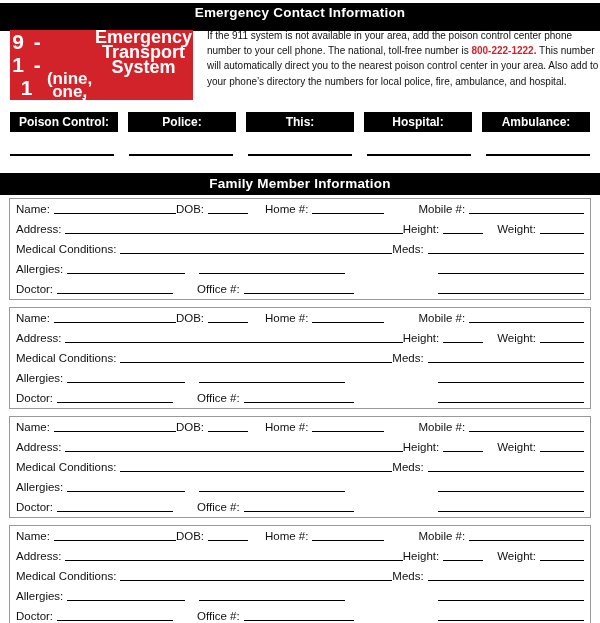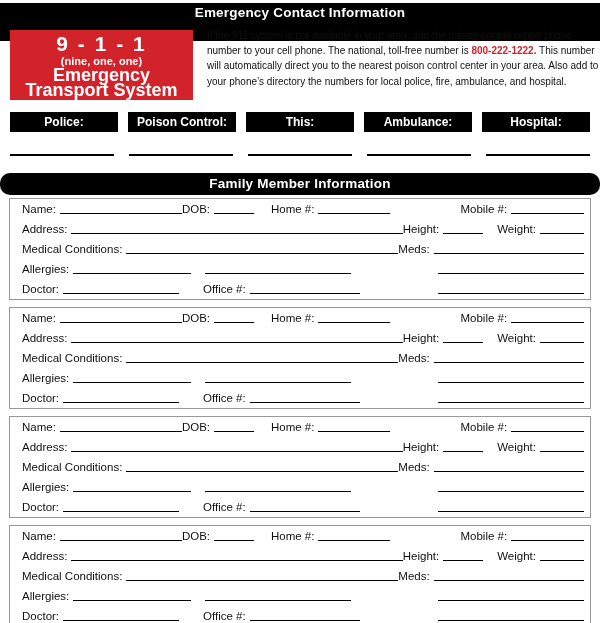--- a/index.html
+++ b/index.html
@@ -3,84 +3,84 @@
 <meta charset="utf-8">
 <style>
   * { margin:0; padding:0; box-sizing:border-box; }
   html,body { width:600px; height:623px; background:#fff; overflow:hidden;
               font-family:"Liberation Sans", sans-serif; color:#111; }
   .page { position:relative; width:600px; height:623px; background:#fff; }
 
   
   .bar { position:absolute; left:0; right:0; background:#000; color:#fff;
          font-weight:bold; text-align:center; letter-spacing:.2px; }
-  .bar.top    { top:3px;   height:38px; line-height:20px; font-size:13.5px; }
-  .bar.family { top:173px; height:22px; line-height:22px; font-size:13.5px;border-radius:10px; }
+  .bar.top    { top:3px;   height:28px; line-height:20px; font-size:13.5px; }
+  .bar.family { top:173px; height:22px; line-height:22px; font-size:13.5px; }
 
   
   .intro { position:absolute; top:30px; left:10px; width:580px; }
   .badge-911 { position:absolute; left:0; top:0; width:183px; height:70px;
                background:#D2232A; color:#fff; text-align:center;
-               display:flex; flex-direction:column; justify-content:center; }
+               display:flex; flex-direction:row; justify-content:center; }
   .badge-911 .n911 { font-size:21px; font-weight:bold; letter-spacing:2px; line-height:23px; }
-  .badge-911 .pron { font-size:11px; font-weight:bold; line-height:13px; }
+  .badge-911 .pron { font-size:17px; font-weight:bold; line-height:13px;margin-top:42px; }
   .badge-911 .cap  { font-size:18px; font-weight:bold; line-height:15px; }
   .poison-text { position:absolute; left:197px; top:-2px; width:393px;
                  font-size:10px; line-height:15.2px; color:#111; }
   .poison-text .phone { color:#D2232A; font-weight:bold; }
 
   
   .contact-labels { position:absolute; top:112px; left:10px; width:580px;
                     display:flex; justify-content:space-between; }
   .cl-box { width:108px; height:20px; background:#000; color:#fff;
             font-weight:bold; font-size:12px; text-align:center; line-height:20px; }
   .contact-lines { position:absolute; top:140px; left:10px; width:580px;
                    display:flex; justify-content:space-between; }
   .cline { width:104px; height:16px; border-bottom:2px solid #000; }
 
   
   .blocks { position:absolute; top:198px; left:9px; width:582px; }
   .member-block { width:582px; height:102px; border:1px solid #999; background:#fff;
-                  margin-bottom:7px; padding:3px 6px 3px 12px;
+                  margin-bottom:7px; padding:3px 6px 3px 6px;
                   display:flex; flex-direction:column; justify-content:space-between; }
   .row { display:flex; align-items:flex-end; font-size:11.5px; line-height:14px;
          white-space:nowrap; }
   .lbl { color:#111; }
   .line { display:inline-block; height:0; border-bottom:1.2px solid #000;
           margin-left:4px; margin-bottom:2px; }
   .grow { flex:1 1 auto; }
   .w122{width:122px}.w40{width:40px}.w72{width:72px}
   .w44{width:44px}.w272{width:272px}
   .w118{width:118px}.w146{width:146px}.w110{width:110px}.w116{width:116px}
-  .ml8{}.ml9{margin-left:17px}.ml78{margin-left:70px}
+  .ml8{}.ml9{margin-left:17px}.ml78{margin-left:34px}
   .ml10{margin-left:14px}.ml12{margin-left:24px}.ml14{margin-left:14px}
   .mla{margin-left:auto}
 </style>
 </head>
 <body>
 
 <div class="page">
 
   <div class="bar top">Emergency Contact Information</div>
 
   <div class="intro">
     <div class="badge-911">
       <div class="n911">9 - 1 - 1</div>
       <div class="pron">(nine, one, one)</div>
       <div class="cap">Emergency Transport System</div>
     </div>
     <p class="poison-text"><span>If the 911 system is not available in your area, add the poison control center phone number to your cell phone. The national, toll-free number is </span><span class="phone">800-222-1222.</span><span> This number will automatically direct you to the nearest poison control center in your area. Also add to your phone’s directory the numbers for local police, fire, ambulance, and hospital.</span></p>
   </div>
 
   <div class="contact-labels">
+    <div class="cl-box">Poison Control:</div>
     <div class="cl-box">Police:</div>
-    <div class="cl-box">Poison Control:</div>
     <div class="cl-box">This:</div>
+    <div class="cl-box">Hospital:</div>
     <div class="cl-box">Ambulance:</div>
-    <div class="cl-box">Hospital:</div>
   </div>
 
   <div class="contact-lines">
     <span class="cline"></span>
     <span class="cline"></span>
     <span class="cline"></span>
     <span class="cline"></span>
     <span class="cline"></span>
   </div>
 

